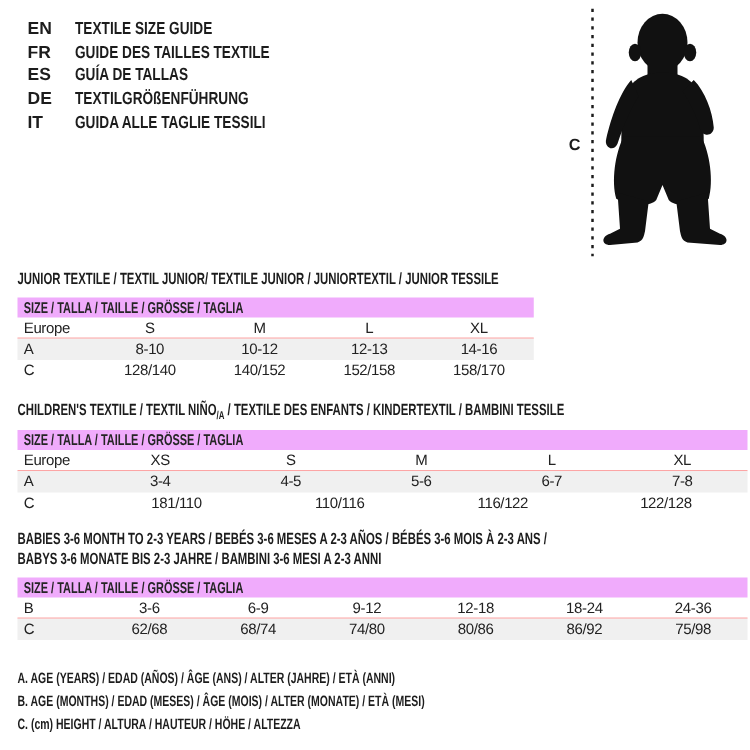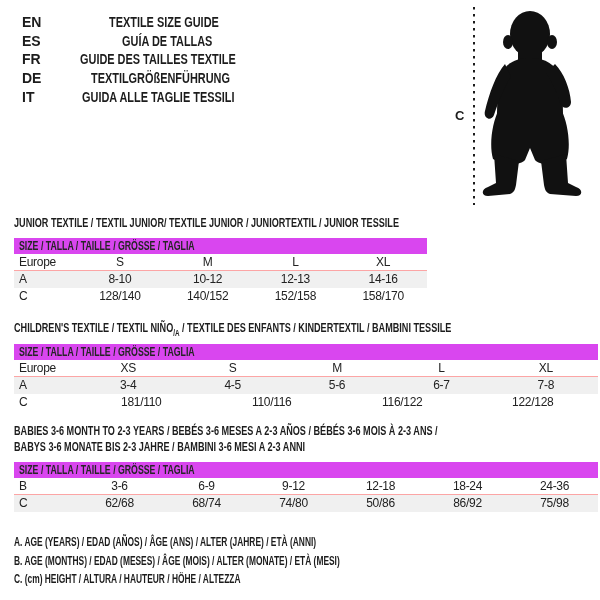--- a/index.html
+++ b/index.html
@@ -12,44 +12,44 @@
     overflow:hidden;
   }
   .abs { position:absolute; }
 
   
   .cond70 { display:inline-block; transform:scaleX(0.70); transform-origin:0 50%; white-space:nowrap; }
   .cond78 { display:inline-block; transform:scaleX(0.78); transform-origin:0 50%; white-space:nowrap; }
 
   
   .lang-list { top:13px; left:22px; }
-  .lang-row { display:flex; height:18.6px; align-items:center; font-weight:bold; font-size:14px;gap:20px; }
+  .lang-row { display:flex; height:18.6px; align-items:center; font-weight:bold; font-size:14px; }
   .lang-code { width:38px; }
-  .lang-title { flex:1;text-align:center; }
+  .lang-title { flex:1; }
 
   
   .figure-svg { left:458px; top:4px; width:142px; height:204px; }
   .measure-label { left:455px; top:108px; font-weight:bold; font-size:13px; }
 
   
   .sec-title { left:14px; font-weight:bold; font-size:13px; line-height:16px; white-space:nowrap; }
   .sec1 { top:215px; }
   .sec2 { top:320px; }
   .sec3a { top:423px; }
   .sec3b { top:439px; }
   .subsmall { font-size:9px; vertical-align:sub; }
 
   
   .size-table { left:14px; }
   .t1 { top:238px; width:413px; }
   .t2 { top:344px; width:584px; }
   .t3 { top:462px; width:584px; }
   .size-bar {
     height:16px; line-height:16px;
-    background:#d946ef;
+    background:#f0abfc;
     color:#252525;
     font-weight:bold; font-size:12.5px;
     padding-left:5px;
     white-space:nowrap;
   }
   .trow { display:flex; height:17px; line-height:17px; font-size:12px; letter-spacing:-0.3px; color:#222; }
   .trow.alt { background:#f0f0f0; }
   .trow.rule { border-bottom:1px solid #fca5a5; }
   .tlabel { width:62px; padding-left:5px; }
   .tcell { flex:1; text-align:center; }
@@ -60,26 +60,26 @@
 </style>
 </head>
 <body>
 
 <div class="abs lang-list">
   <div class="lang-row">
     <span class="lang-code">EN</span>
     <span class="lang-title"><span class="cond78">TEXTILE SIZE GUIDE</span></span>
   </div>
   <div class="lang-row">
+    <span class="lang-code">FR</span>
+    <span class="lang-title"><span class="cond78">GUIDE DES TAILLES TEXTILE</span></span>
+  </div>
+  <div class="lang-row">
     <span class="lang-code">ES</span>
     <span class="lang-title"><span class="cond78">GUÍA DE TALLAS</span></span>
-  </div>
-  <div class="lang-row">
-    <span class="lang-code">FR</span>
-    <span class="lang-title"><span class="cond78">GUIDE DES TAILLES TEXTILE</span></span>
   </div>
   <div class="lang-row">
     <span class="lang-code">DE</span>
     <span class="lang-title"><span class="cond78">TEXTILGRÖßENFÜHRUNG</span></span>
   </div>
   <div class="lang-row">
     <span class="lang-code">IT</span>
     <span class="lang-title"><span class="cond78">GUIDA ALLE TAGLIE TESSILI</span></span>
   </div>
 </div>
@@ -183,21 +183,21 @@
     <div class="tcell">9-12</div>
     <div class="tcell">12-18</div>
     <div class="tcell">18-24</div>
     <div class="tcell">24-36</div>
   </div>
   <div class="trow alt">
     <div class="tlabel">C</div>
     <div class="tcell">62/68</div>
     <div class="tcell">68/74</div>
     <div class="tcell">74/80</div>
-    <div class="tcell">50/86</div>
+    <div class="tcell">80/86</div>
     <div class="tcell">86/92</div>
     <div class="tcell">75/98</div>
   </div>
 </div>
 
 <div class="abs footnotes">
   <div class="footnote"><span class="cond70">A. AGE (YEARS) / EDAD (AÑOS) / ÂGE (ANS) / ALTER (JAHRE) / ETÀ (ANNI)</span></div>
   <div class="footnote"><span class="cond70">B. AGE (MONTHS) / EDAD (MESES) / ÂGE (MOIS) / ALTER (MONATE) / ETÀ (MESI)</span></div>
   <div class="footnote"><span class="cond70">C. (cm) HEIGHT / ALTURA / HAUTEUR / HÖHE / ALTEZZA</span></div>
 </div>

